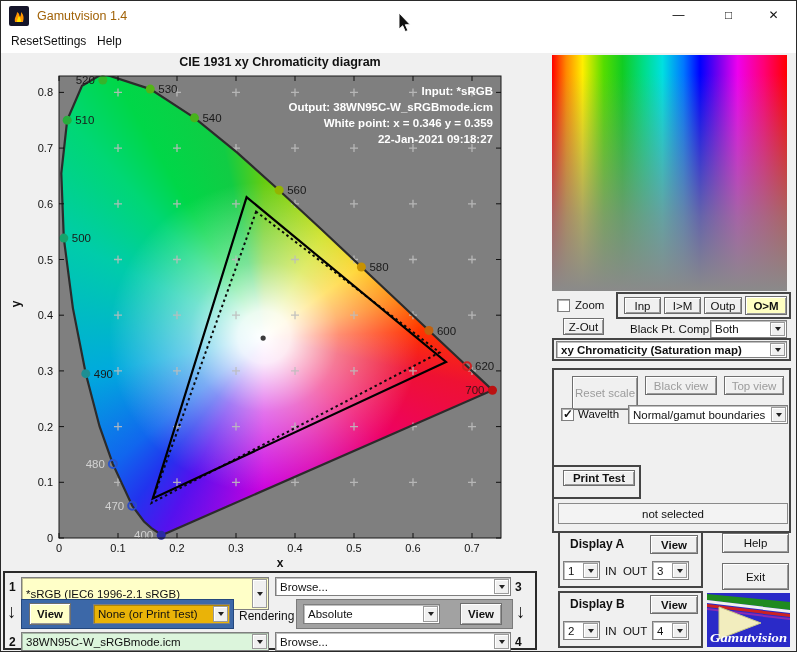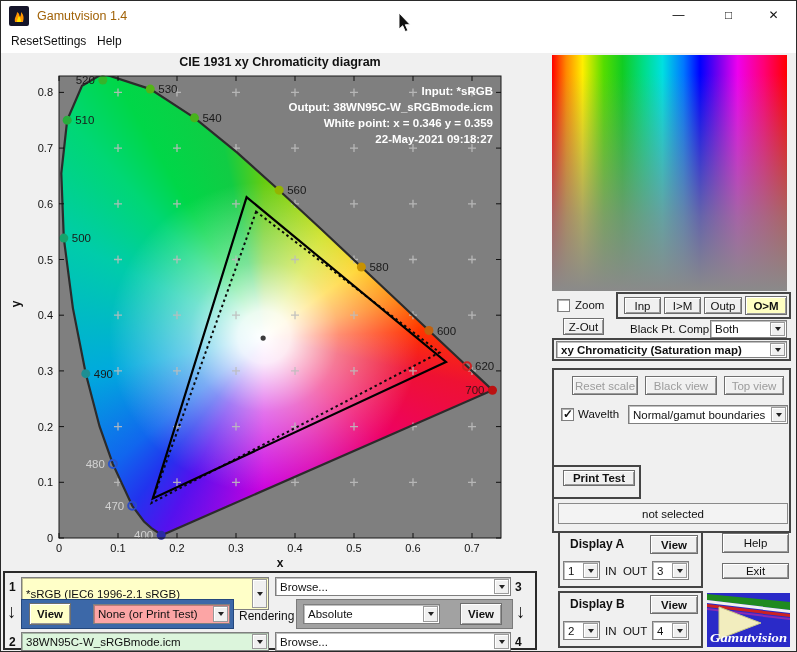--- a/index.html
+++ b/index.html
@@ -244,21 +244,21 @@
         <line x1="58" y1="91.39999999999998" x2="63" y2="91.39999999999998" stroke="#111" stroke-width="1"></line>
         <line x1="500" y1="91.39999999999998" x2="495" y2="91.39999999999998" stroke="#111" stroke-width="1"></line>
         <text x="52" y="95.39999999999998" fill="#111" font-size="11" text-anchor="end">0.8</text>
       </g>
   </svg>
 
   <div class="abs" id="annot">
     <div>Input:  *sRGB</div>
     <div>Output: 38WN95C-W_sRGBmode.icm</div>
     <div>White point:  x = 0.346  y = 0.359</div>
-    <div>22-May-2021 09:18:27</div>
+    <div>22-Jan-2021 09:18:27</div>
   </div>
   <div class="abs" id="xlabel">x</div>
   <div class="abs" id="ylabel">y</div>
 
   <div class="abs" id="hue-gradient"></div>
 
   <span class="abs cb" style="left:556px;top:298px;"></span>
   <span class="abs lbl" style="left:574px;top:298px;">Zoom</span>
 
   <div class="abs frame" style="left:615px;top:291px;width:175px;height:27px;">
@@ -276,21 +276,21 @@
   </div>
 
   <div class="abs frame" style="left:551px;top:337px;width:239px;height:23px;">
     <div class="abs combo bold" style="left:2px;top:1px;width:231px;height:17px;">
       <span class="ctext">xy Chromaticity (Saturation map)</span>
       <span class="cbtn"></span>
     </div>
   </div>
 
   <div class="abs frame" style="left:551px;top:367px;width:239px;height:165px;"></div>
-  <div class="abs btn disabled" style="left:571px;top:375px;width:66px;height:19px;">Reset scale</div>
+  <div class="abs btn disabled" style="left:571px;top:375px;width:66px;height:34px;">Reset scale</div>
   <div class="abs btn disabled" style="left:644px;top:375px;width:72px;height:19px;">Black view</div>
   <div class="abs btn disabled" style="left:723px;top:375px;width:60px;height:19px;">Top view</div>
   <span class="abs cb checked" style="left:560px;top:407px;"></span>
   <span class="abs lbl" style="left:577px;top:407px;text-align:right;">Wavelth</span>
   <div class="abs combo" style="left:627px;top:404px;width:160px;height:19px;">
     <span class="ctext">Normal/gamut boundaries</span>
     <span class="cbtn"></span>
   </div>
   <div class="abs frame" style="left:551px;top:464px;width:89px;height:34px;"></div>
   <div class="abs btn bold" style="left:562px;top:469px;width:72px;height:16px;">Print Test</div>
@@ -303,21 +303,21 @@
     <span class="ctext">1</span>
     <span class="cbtn"></span>
   </div>
   <span class="abs lbl" style="left:604px;top:564px;">IN  OUT</span>
   <div class="abs combo" style="left:651px;top:560px;width:37px;height:19px;">
     <span class="ctext">3</span>
     <span class="cbtn"></span>
   </div>
 
   <div class="abs btn" style="left:721px;top:532px;width:67px;height:20px;">Help</div>
-  <div class="abs btn" style="left:721px;top:562px;width:67px;height:16px;">Exit</div>
+  <div class="abs btn" style="left:721px;top:562px;width:67px;height:27px;">Exit</div>
 
   <div class="abs frame" style="left:557px;top:590px;width:145px;height:57px;"></div>
   <span class="abs lbl" style="left:569px;top:596px;font-weight:bold;font-size:12px;">Display B</span>
   <div class="abs btn bold" style="left:649px;top:594px;width:48px;height:19px;">View</div>
   <div class="abs combo" style="left:562px;top:620px;width:37px;height:19px;">
     <span class="ctext">2</span>
     <span class="cbtn"></span>
   </div>
   <span class="abs lbl" style="left:604px;top:624px;">IN  OUT</span>
   <div class="abs combo" style="left:651px;top:620px;width:37px;height:19px;">
@@ -345,21 +345,21 @@
   </div>
   <div class="abs combo" style="left:274px;top:576px;width:236px;height:19px;">
     <span class="ctext">Browse...</span>
     <span class="cbtn"></span>
   </div>
   <span class="abs num" style="left:514px;top:579px;">3</span>
 
   <span class="abs arrowglyph" style="left:6px;top:600px;">↓</span>
   <div class="abs" id="bluepanel"></div>
   <div class="abs btn yellow bold" style="left:28px;top:602px;width:42px;height:22px;">View</div>
-  <div class="abs combo" style="left:92px;top:603px;width:137px;height:20px;background:#fca5a5;">
+  <div class="abs combo" style="left:92px;top:603px;width:137px;height:20px;background:#eab308;">
     <span class="ctext">None (or Print Test)</span>
     <span class="cbtn"></span>
   </div>
   <span class="abs lbl" style="left:238px;top:608px;font-size:12px;">Rendering</span>
   <div class="abs" id="graypanel"></div>
   <div class="abs combo" style="left:302px;top:603px;width:137px;height:20px;">
     <span class="ctext">Absolute</span>
     <span class="cbtn"></span>
   </div>
   <div class="abs btn bold" style="left:459px;top:602px;width:42px;height:22px;">View</div>

